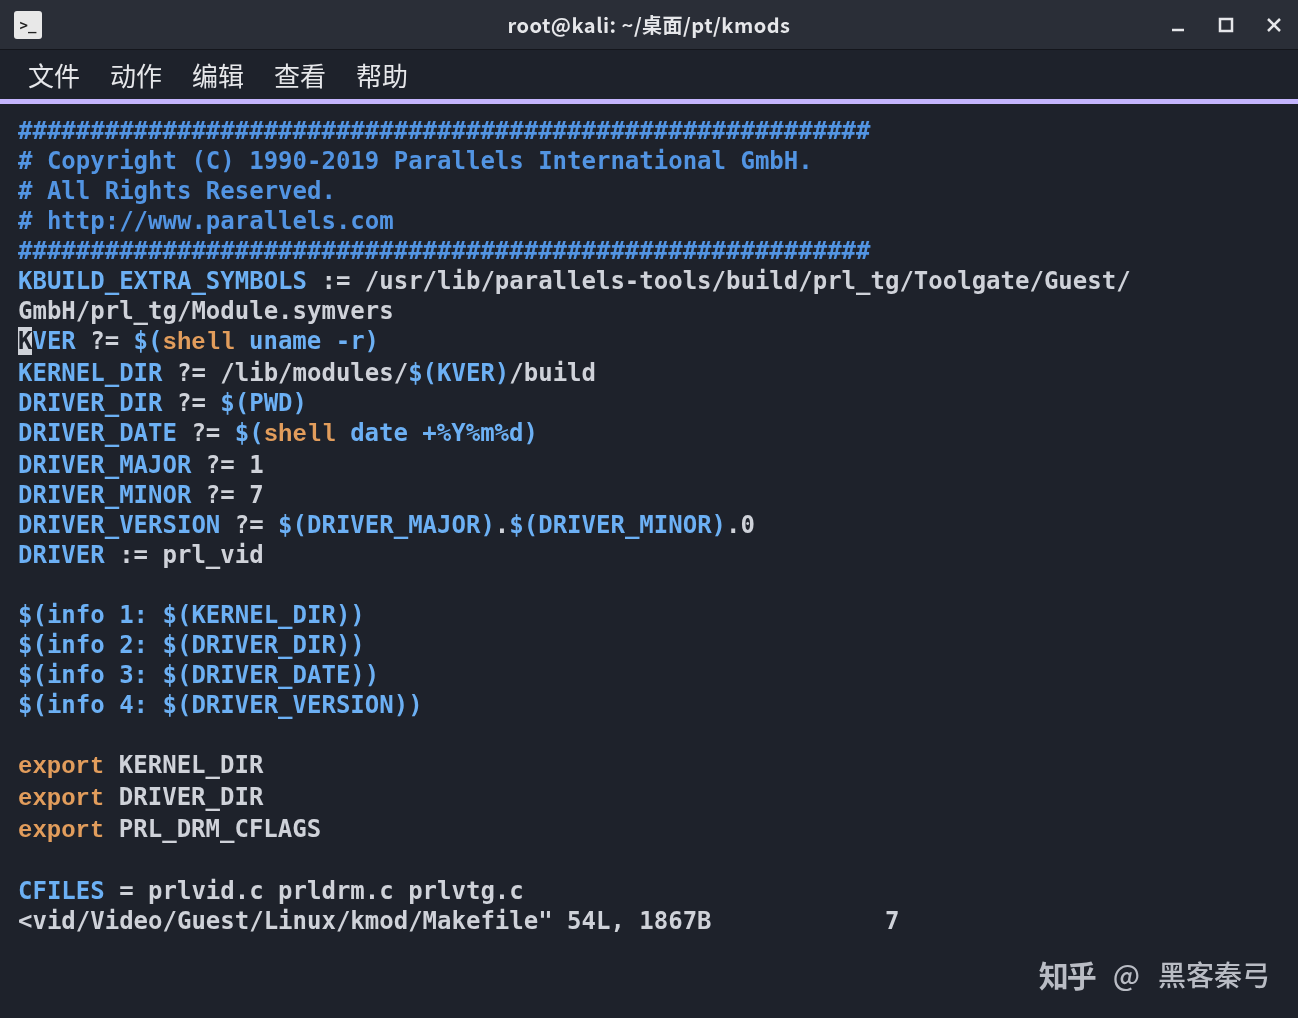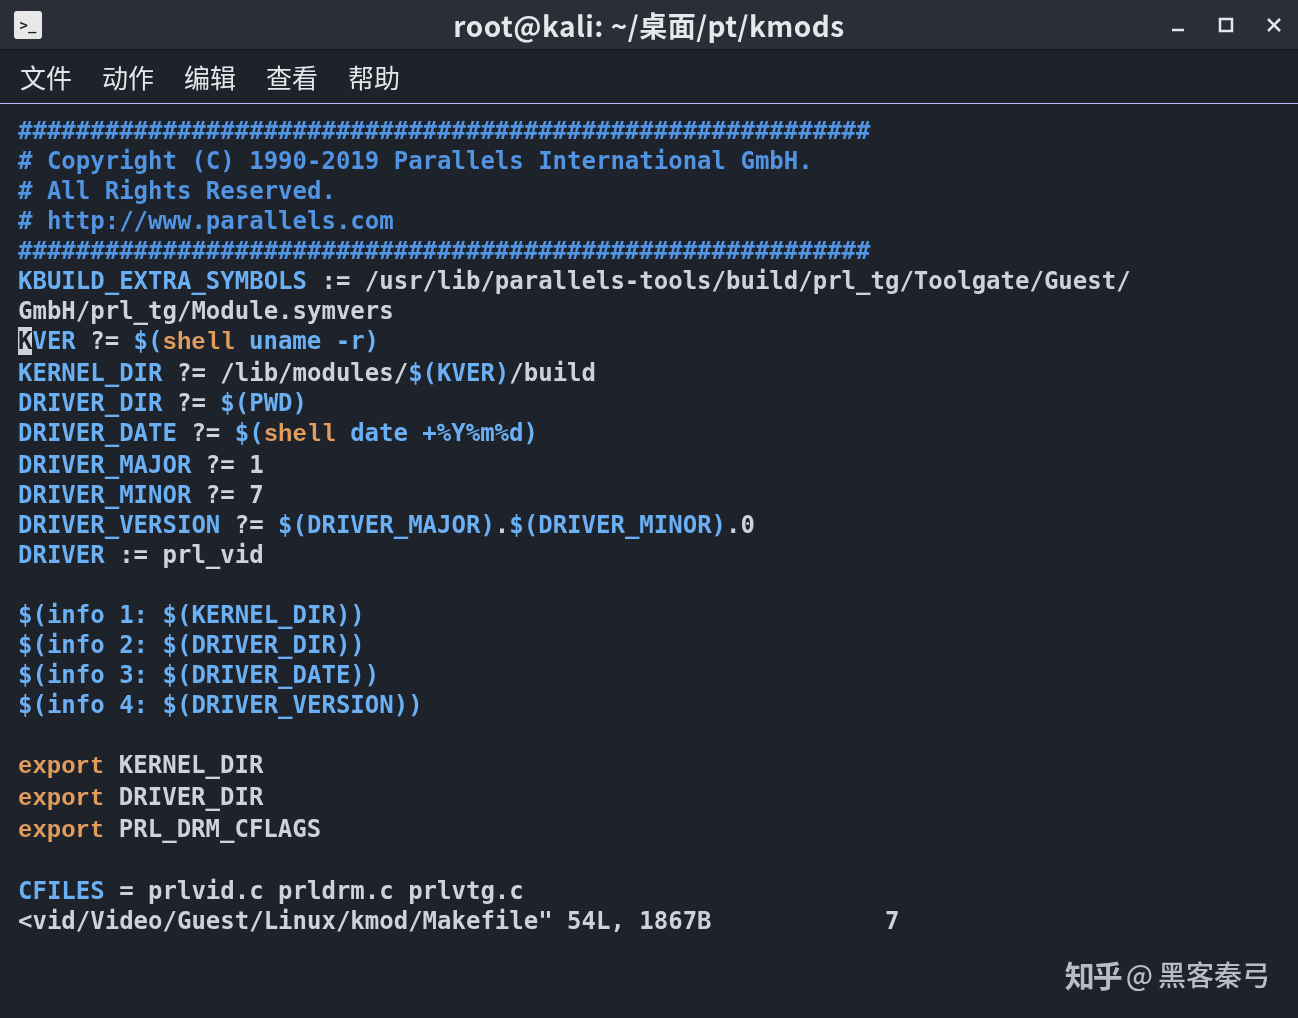--- a/index.html
+++ b/index.html
@@ -34,21 +34,21 @@
       justify-content: center;
       font-size: 14px;
       color: #222;
       font-weight: bold;
     }
     .title-text {
       position: absolute;
       left: 50%;
       transform: translateX(-50%);
       color: #e6e7ea;
-      font-size: 28px;
+      font-size: 20px;
       font-weight: bold;
       letter-spacing: 0.5px;
       font-family: "Noto Sans CJK SC", "DejaVu Sans", sans-serif;
     }
     .window-controls {
       position: absolute;
       right: 0;
       display: flex;
       align-items: center;
       height: 100%;
@@ -61,23 +61,23 @@
       justify-content: center;
       color: #e6e7ea;
       font-size: 18px;
       cursor: pointer;
     }
     .win-btn svg { width: 16px; height: 16px; fill: none; stroke: #e6e7ea; stroke-width: 2.5; }
     .menubar {
       height: 54px;
       display: flex;
       align-items: center;
-      padding: 0 20px;
+      padding: 0 28px;
       gap: 30px;
-      border-bottom: 1px solid #c4b5fd;
+      border-bottom: 5px solid #c4b5fd;
     }
     .menu-item {
       color: #e6e7ea;
       font-size: 26px;
       font-family: "Noto Sans CJK SC", sans-serif;
       cursor: pointer;
     }
     .terminal-body {
       padding: 12px 18px;
       font-size: 24px;
@@ -92,21 +92,21 @@
     .cursor-hl {
       background: #cfd2d9;
       color: #1e222b;
     }
     .watermark {
       position: absolute;
       right: 28px;
       bottom: 22px;
       display: flex;
       align-items: center;
-      gap: 5px;
+      gap: 18px;
       color: #b9bcc4;
       font-family: "Noto Sans CJK SC", sans-serif;
       font-size: 28px;
       font-weight: 500;
     }
     .zhihu-icon {
       font-weight: bold;
       font-size: 30px;
       letter-spacing: -2px;
     }

